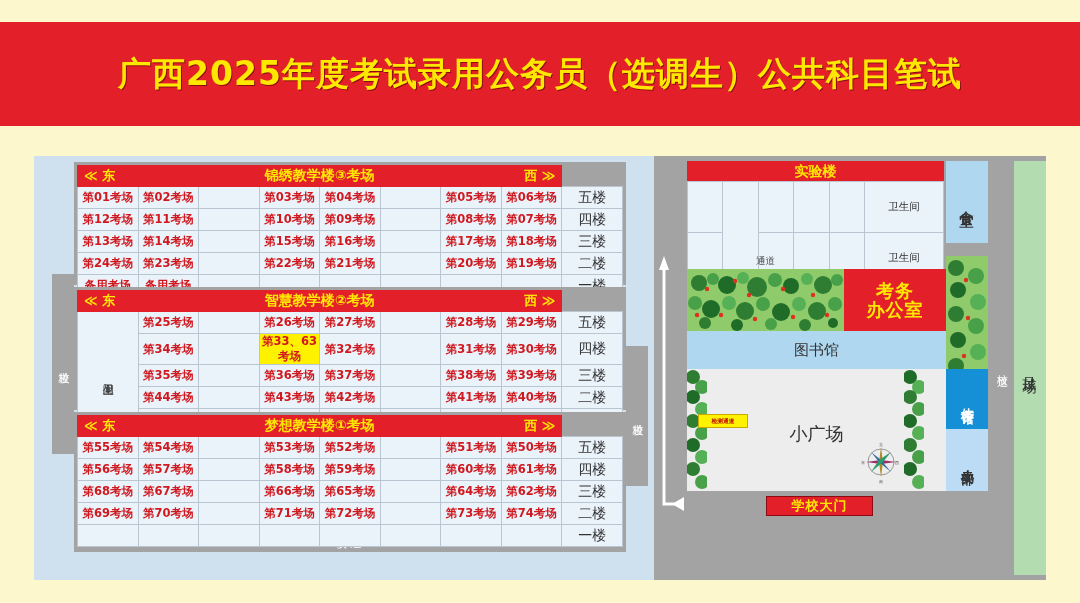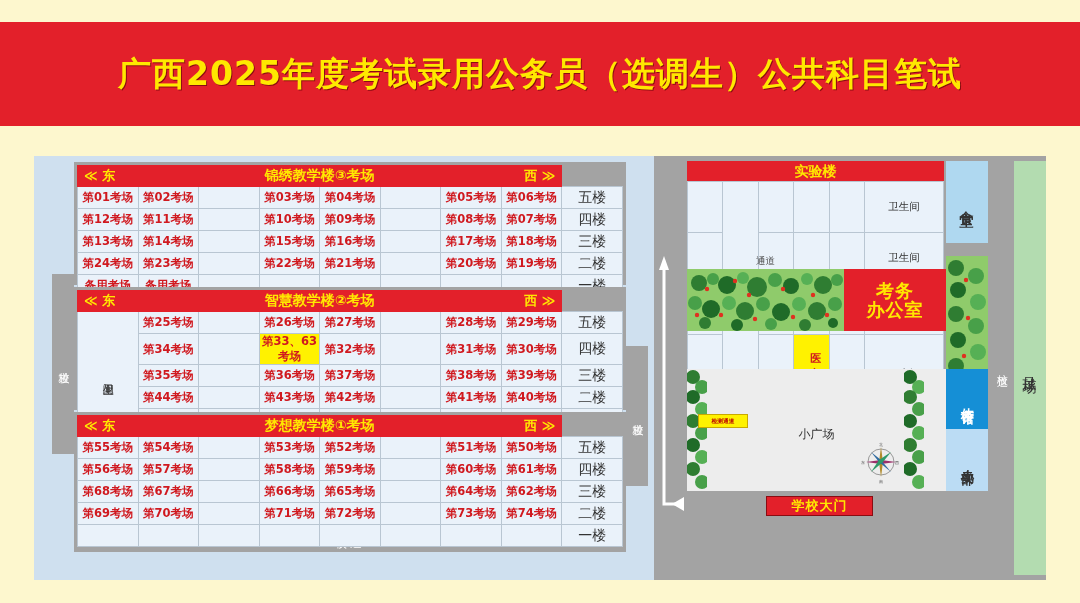--- a/index.html
+++ b/index.html
@@ -94,21 +94,21 @@
 
   .gym{position:absolute;left:292px;top:213px;width:42px;height:60px;background:#158FD6;
      display:flex;align-items:center;justify-content:center;}
   .gym span{writing-mode:vertical-rl;text-orientation:upright;color:#fff;font-size:13px;font-weight:bold;letter-spacing:1px;}
   .shop{position:absolute;left:292px;top:273px;width:42px;height:62px;background:#BBDCF4;
      display:flex;align-items:center;justify-content:center;}
   .shop span{writing-mode:vertical-rl;text-orientation:upright;color:#333;font-size:13px;font-weight:bold;letter-spacing:1px;}
 
   .plaza{position:absolute;left:33px;top:213px;width:259px;height:122px;background:#EDEDED;
      display:flex;align-items:center;justify-content:center;}
-  .plaza .pl{color:#333;font-size:12px;margin-top:8px;}
+  .plaza .pl{color:#333;font-size:18px;margin-top:8px;}
   .hedgeL{position:absolute;left:33px;top:213px;width:20px;height:122px;overflow:hidden;}
   .hedgeR{position:absolute;left:250px;top:213px;width:20px;height:122px;overflow:hidden;}
 
   .checkpoint{position:absolute;left:44px;top:258px;width:48px;height:12px;background:#FFF200;
      border:1px solid #C9A900;display:flex;align-items:center;justify-content:center;}
   .checkpoint b{font-size:6px;color:#B00;letter-spacing:0px;transform:scale(.95);}
 
   .compass{position:absolute;left:205px;top:284px;width:44px;height:44px;}
 
   .gate{position:absolute;left:112px;top:340px;width:105px;height:18px;background:#E3202A;
@@ -465,20 +465,23 @@
         </svg>
       </div>
 
       <div class="office">
         <b>
           <span>考务</span><br>
           <span>办公室</span>
         </b>
       </div>
 
+      <div class="library">
+        <span>图书馆</span>
+      </div>
 
       <div class="plaza">
         <span class="pl">小广场</span>
       </div>
 
       <div class="hedgeL">
         <svg class="trees" viewBox="0 0 20 122" preserveAspectRatio="none">
           <g>
             <circle cx="6" cy="8" r="7" fill="#2f7d32"></circle>
               <circle cx="15" cy="18" r="7" fill="#48a049"></circle>

